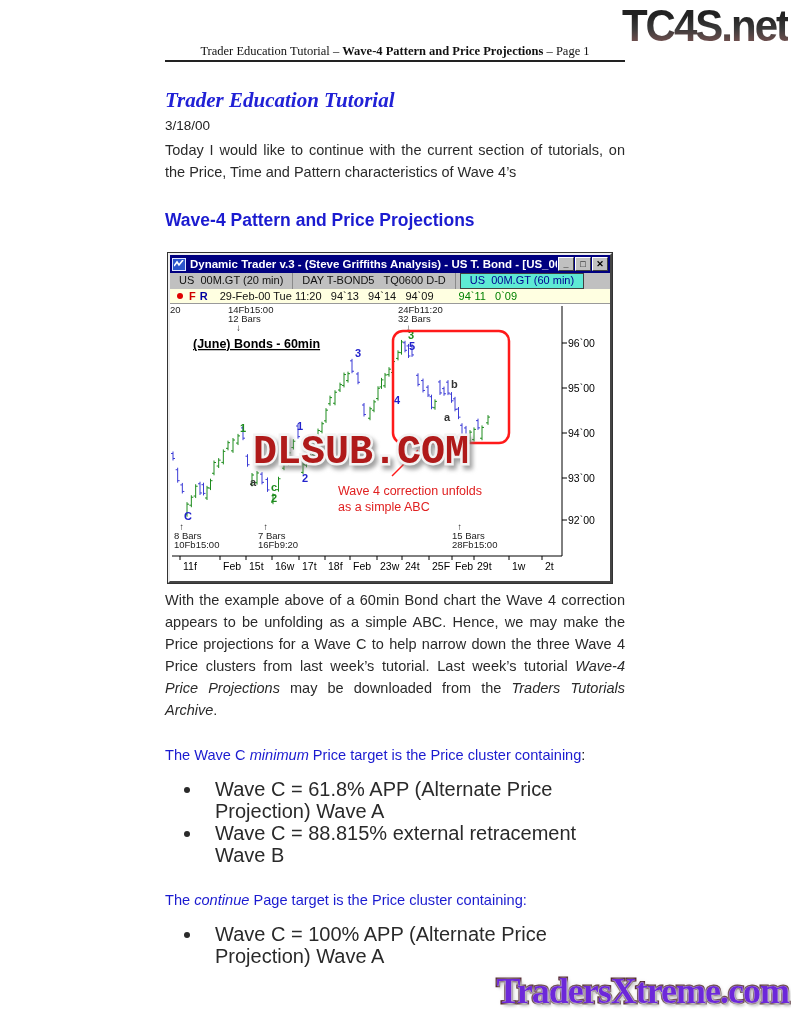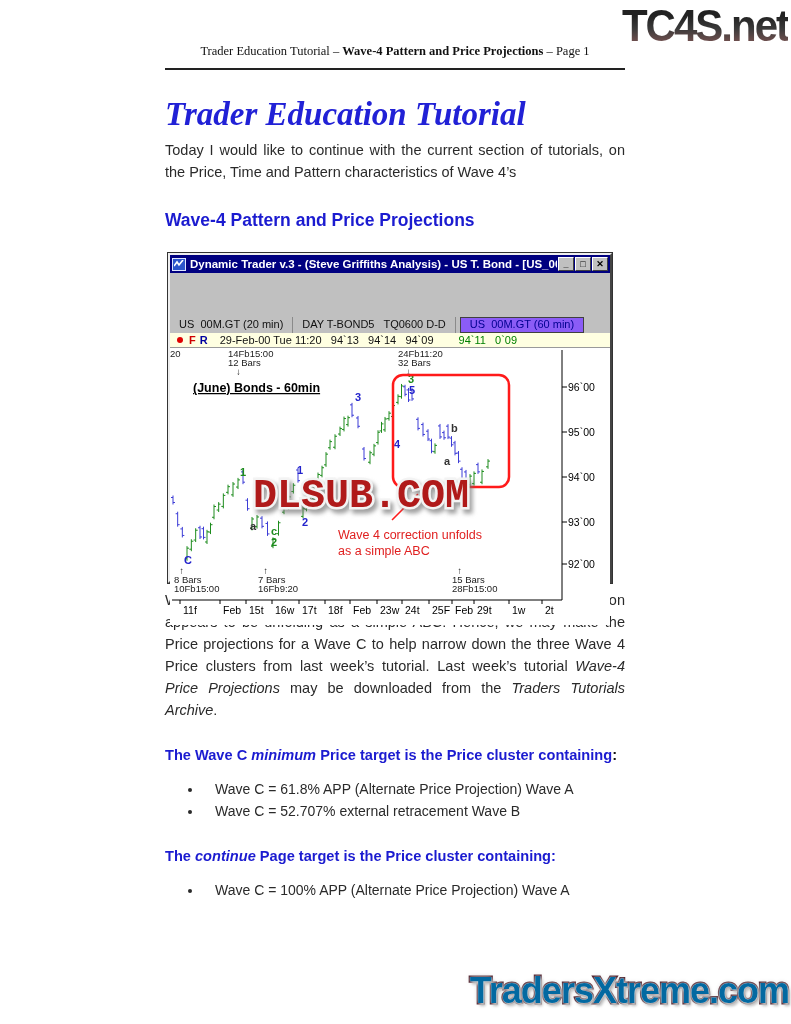--- a/index.html
+++ b/index.html
@@ -15,44 +15,45 @@
     position:absolute; top:2px; right:3px;
     font-family:"Liberation Sans", sans-serif; font-weight:800; font-size:42px; letter-spacing:-2px;
     background:linear-gradient(#222 30%, #3a3a3a 55%, #8a5a58 95%);
     -webkit-background-clip:text; background-clip:text; color:transparent;
     transform:scaleY(1.05);
   }
 
   .content { margin-left:165px; width:460px; }
 
   .page-header {
-    margin-top:44px; padding-bottom:9px; border-bottom:2px solid #222;
+    margin-top:44px; padding-bottom:1px; border-bottom:2px solid #222;
     text-align:center; font-family:"Liberation Serif", serif; font-size:12.5px; color:#111;
   }
   .page-header .hdr-bold { font-weight:bold; }
 
   .doc-title {
     margin-top:26px; font-family:"Liberation Serif", serif; font-style:italic; font-weight:bold;
-    font-size:33px; color:#2121d6;
+    font-size:21px; color:#2121d6;
   }
   .doc-date { margin-top:5px; font-size:13.5px; color:#222; }
 
   p.body-text { margin-top:6px; font-size:14.5px; line-height:22px; text-align:justify; color:#2a2a2a; }
 
   h2.section-heading { margin-top:27px; font-size:17.5px; font-weight:bold; color:#1b1bd0; }
-  h3.sub-heading { margin-top:26px; font-size:14.6px; font-weight:bold; color:#1b1bd0; }
-
-  ul.bullet-list { margin-top:15px; margin-left:38px; font-size:14px; line-height:22px; color:#2a2a2a; }
+  h3.sub-heading { margin-top:26px; font-size:14.6px; font-weight:normal; color:#1b1bd0; }
+
+  ul.bullet-list { margin-top:15px; margin-left:38px; font-size:20px; line-height:22px; color:#2a2a2a; }
   ul.bullet-list li { padding-left:12px; }
 
   .bottom-logo {
     position:absolute; top:970px; right:2px;
     font-size:36px; font-weight:800; letter-spacing:-1px;
-    color:#0369a1; -webkit-text-stroke:3px #451320; paint-order:stroke fill;
+    color:#6d28d9; -webkit-text-stroke:3px #451320; paint-order:stroke fill;
     text-shadow:0 0 1px #fff, 0 0 5px #c8c8c8, 2px 3px 3px #bbb;
+    font-family:Liberation Serif, serif;
   }
 
   
   .win {
     position:relative; margin-top:22px; margin-left:3px; width:444px; height:330px;
     background:#c0c0c0; border:2px solid; border-color:#eee #444 #444 #eee;
     outline:1px solid #333;
   }
   .titlebar {
     height:18px; background:#000080; display:flex; align-items:center; padding:0 2px;
@@ -60,23 +61,23 @@
   }
   .app-icon { width:14px; height:13px; background:#2b55cc; border:1px solid #dfe6ff; margin-right:4px; flex:none;
     display:flex; align-items:center; justify-content:center; }
   .app-icon svg { display:block; }
   .title-text { flex:1 1 auto; overflow:hidden; }
   .tb-btn {
     flex:none; width:16px; height:14px; margin-left:1px; background:#c0c0c0;
     border:1px solid; border-color:#fff #404040 #404040 #fff;
     font-size:9px; font-weight:bold; color:#000; text-align:center; line-height:12px;
   }
-  .tabrow { height:16px; background:#c0c0c0; display:flex; align-items:stretch; font-size:11px; white-space:pre;margin-top:44px; }
+  .tabrow { height:16px; background:#c0c0c0; display:flex; align-items:stretch; font-size:11px; white-space:pre; }
   .tab { padding:1px 9px 0 9px; color:#111; border-right:1px solid #8a8a8a; }
-  .tab-selected { margin-left:4px; background:#8b5cf6; color:#000090; border:1px solid #404040; padding-top:0; }
+  .tab-selected { margin-left:4px; background:#5eead4; color:#000090; border:1px solid #404040; padding-top:0; }
   .quoterow { height:15px; background:#ffffe1; display:flex; align-items:center; font-size:11px; white-space:pre;
     border-bottom:1px solid #9a9a9a; }
   .dot { width:6px; height:6px; border-radius:50%; background:#e00000; margin:0 6px 0 7px; flex:none; }
   .flag-f { color:#d00000; font-weight:bold; }
   .flag-r { color:#0000a0; font-weight:bold; margin-left:4px; }
   .quote-field { margin-left:12px; color:#111;text-align:right; }
   .quote-green { color:#008000; margin-left:25px; }
   .chartarea { position:relative; width:440px; height:277px; background:#fff; }
   #chart-svg { position:absolute; left:0; top:0; }
   #chart-svg text { font-family:"Liberation Sans", sans-serif; }
@@ -96,20 +97,21 @@
 <body>
 
 <div class="site-logo">TC4S.net</div>
 
 <div class="content">
   <div class="page-header">
     <span>Trader Education Tutorial – </span><span class="hdr-bold">Wave-4 Pattern and Price Projections</span><span> – Page 1</span>
   </div>
 
   <div class="doc-title">Trader Education Tutorial</div>
+  <div class="doc-date">3/18/00</div>
 
   <p class="body-text"><span>Today I would like to continue with the current section of tutorials, on the Price, Time and Pattern characteristics of Wave 4’s</span></p>
 
   <h2 class="section-heading">Wave-4 Pattern and Price Projections</h2>
 
 
   <div class="win">
     <div class="titlebar">
       <span class="app-icon">
         <svg width="10" height="8" viewBox="0 0 10 8">
@@ -420,21 +422,21 @@
         </svg>
       <div class="watermark">DLSUB.COM</div>
     </div>
   </div>
 
   <p class="body-text"><span>With the example above of a 60min Bond chart the Wave 4 correction appears to be unfolding as a simple ABC. Hence, we may make the Price projections for a Wave C to help narrow down the three Wave 4 Price clusters from last week’s tutorial. Last week’s tutorial </span><span class="seg-i">Wave-4 Price Projections</span><span> may be downloaded from the </span><span class="seg-i">Traders Tutorials Archive</span><span>.</span></p>
 
   <h3 class="sub-heading"><span>The Wave C </span><span class="seg-i">minimum</span><span> Price target is the Price cluster containing</span><span class="seg-dark">:</span></h3>
   <ul class="bullet-list">
       <li>Wave C = 61.8% APP (Alternate Price Projection) Wave A</li>
-      <li>Wave C = 52.707% external retracement Wave B</li>
+      <li>Wave C = 88.815% external retracement Wave B</li>
     </ul>
 
   <h3 class="sub-heading"><span>The </span><span class="seg-i">continue</span><span> Page target is the Price cluster containing:</span></h3>
   <ul class="bullet-list">
       <li>Wave C = 100% APP (Alternate Price Projection) Wave A</li>
     </ul>
 
 </div>
 
 <div class="bottom-logo">TradersXtreme.com</div>

